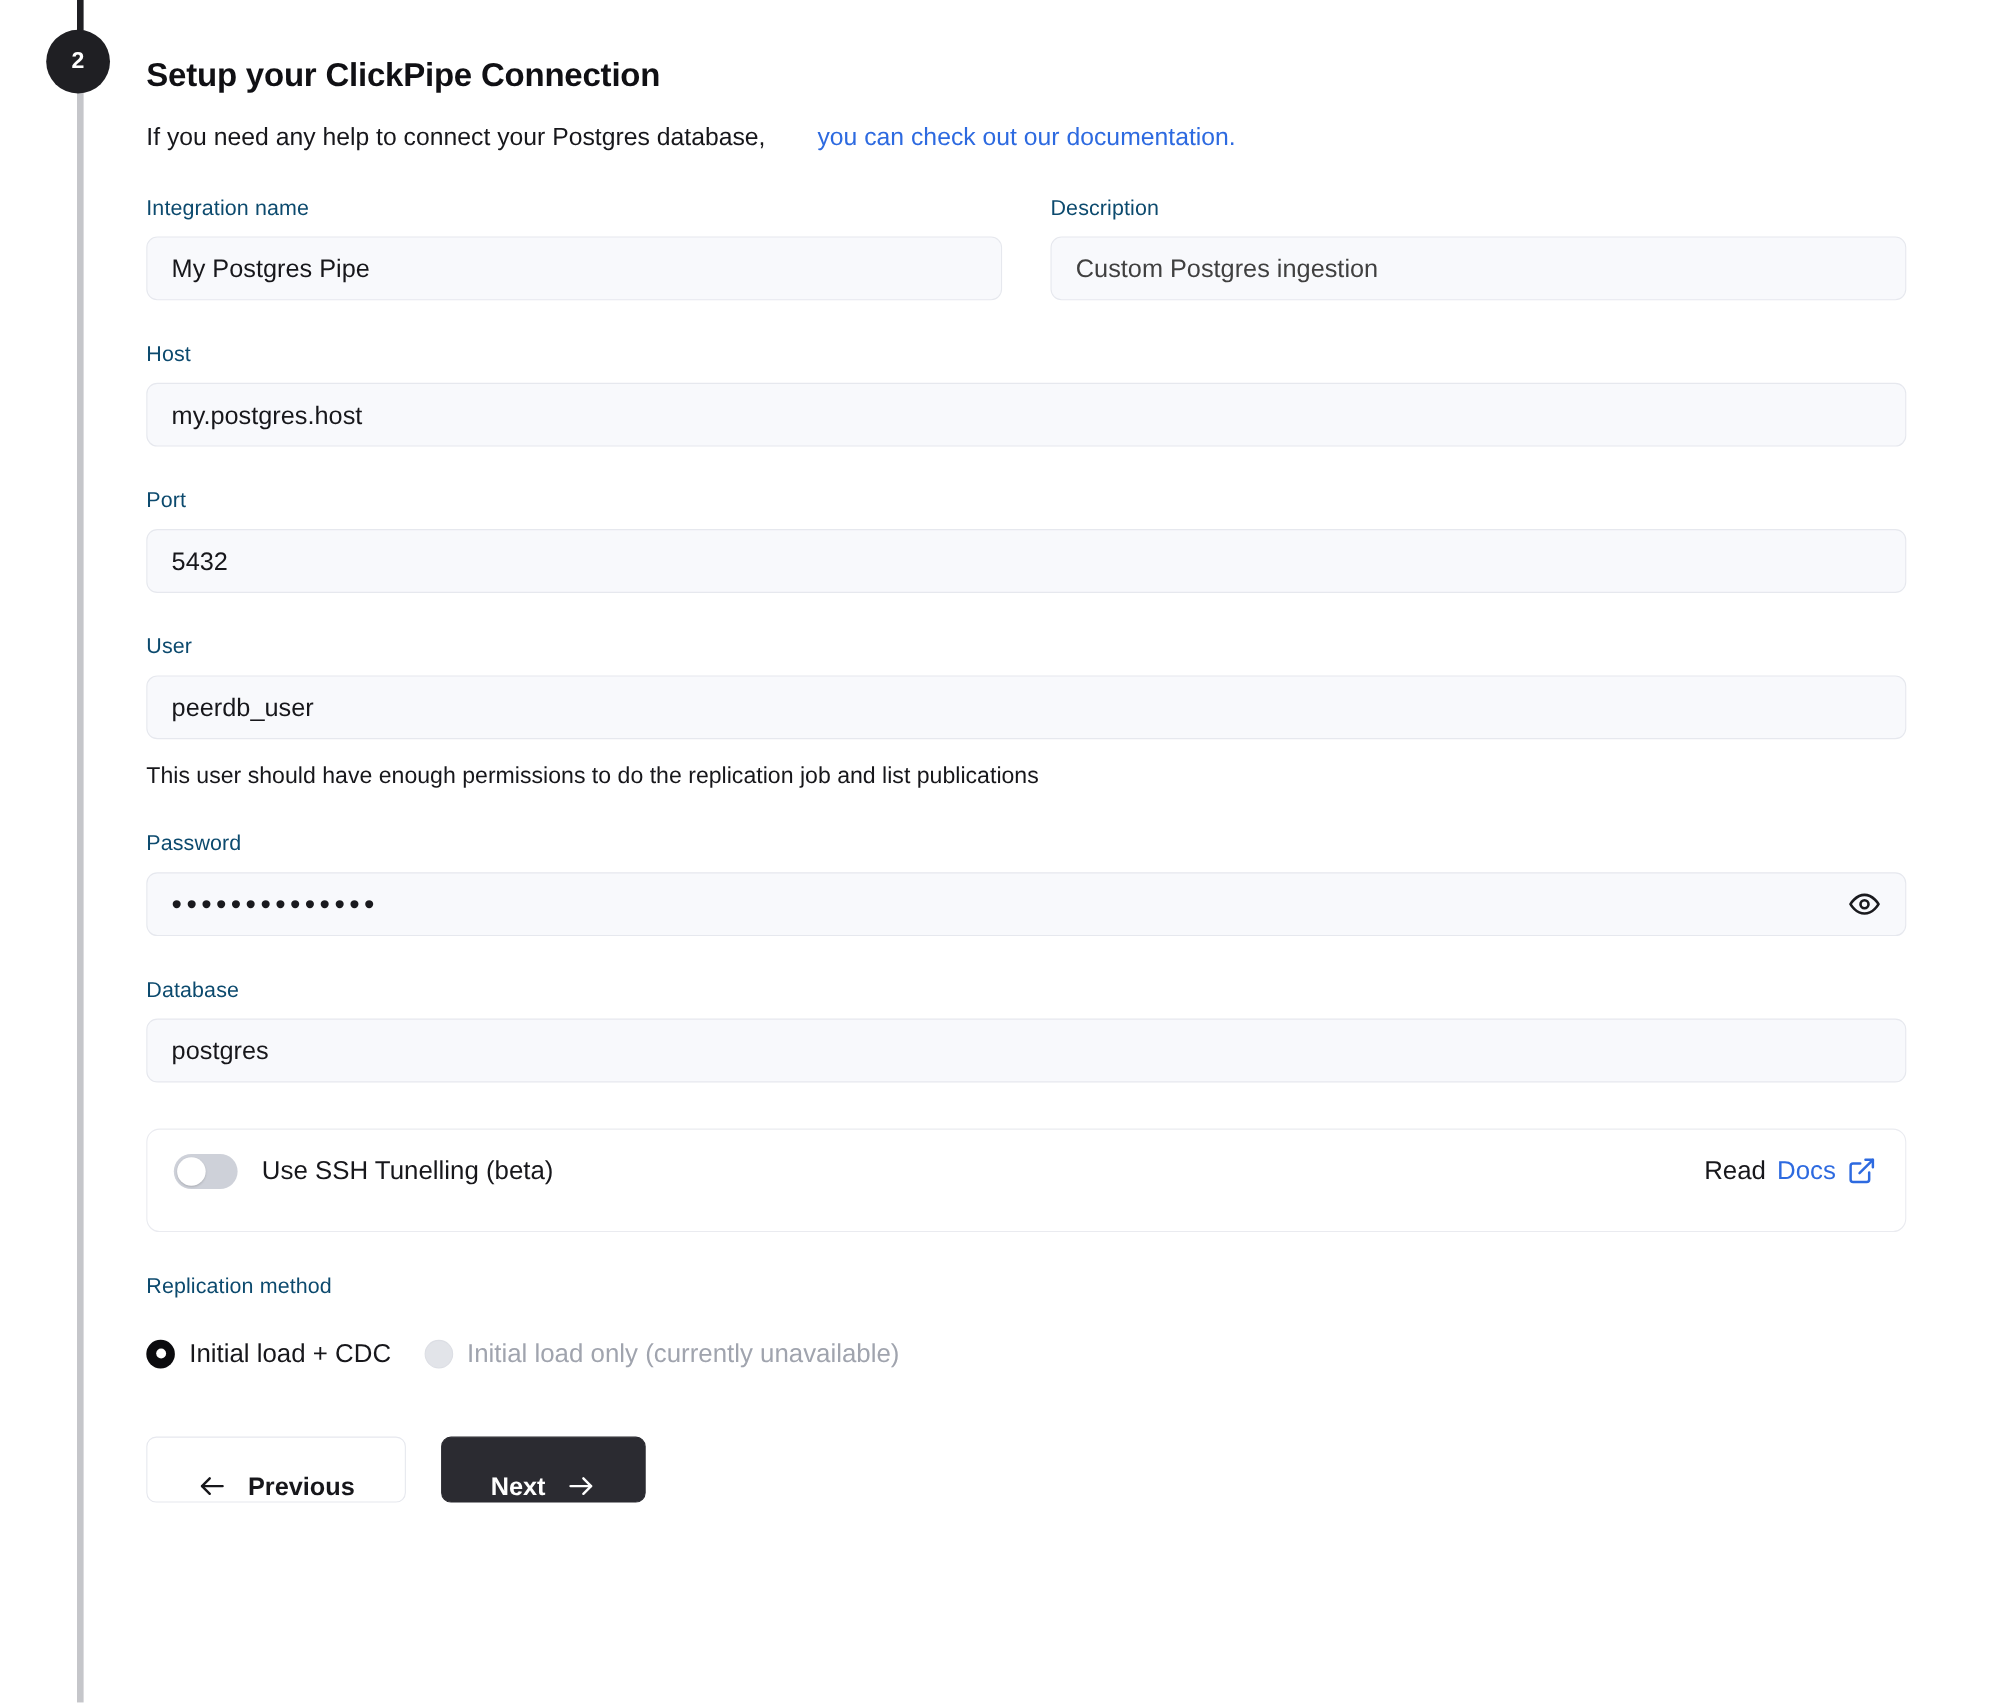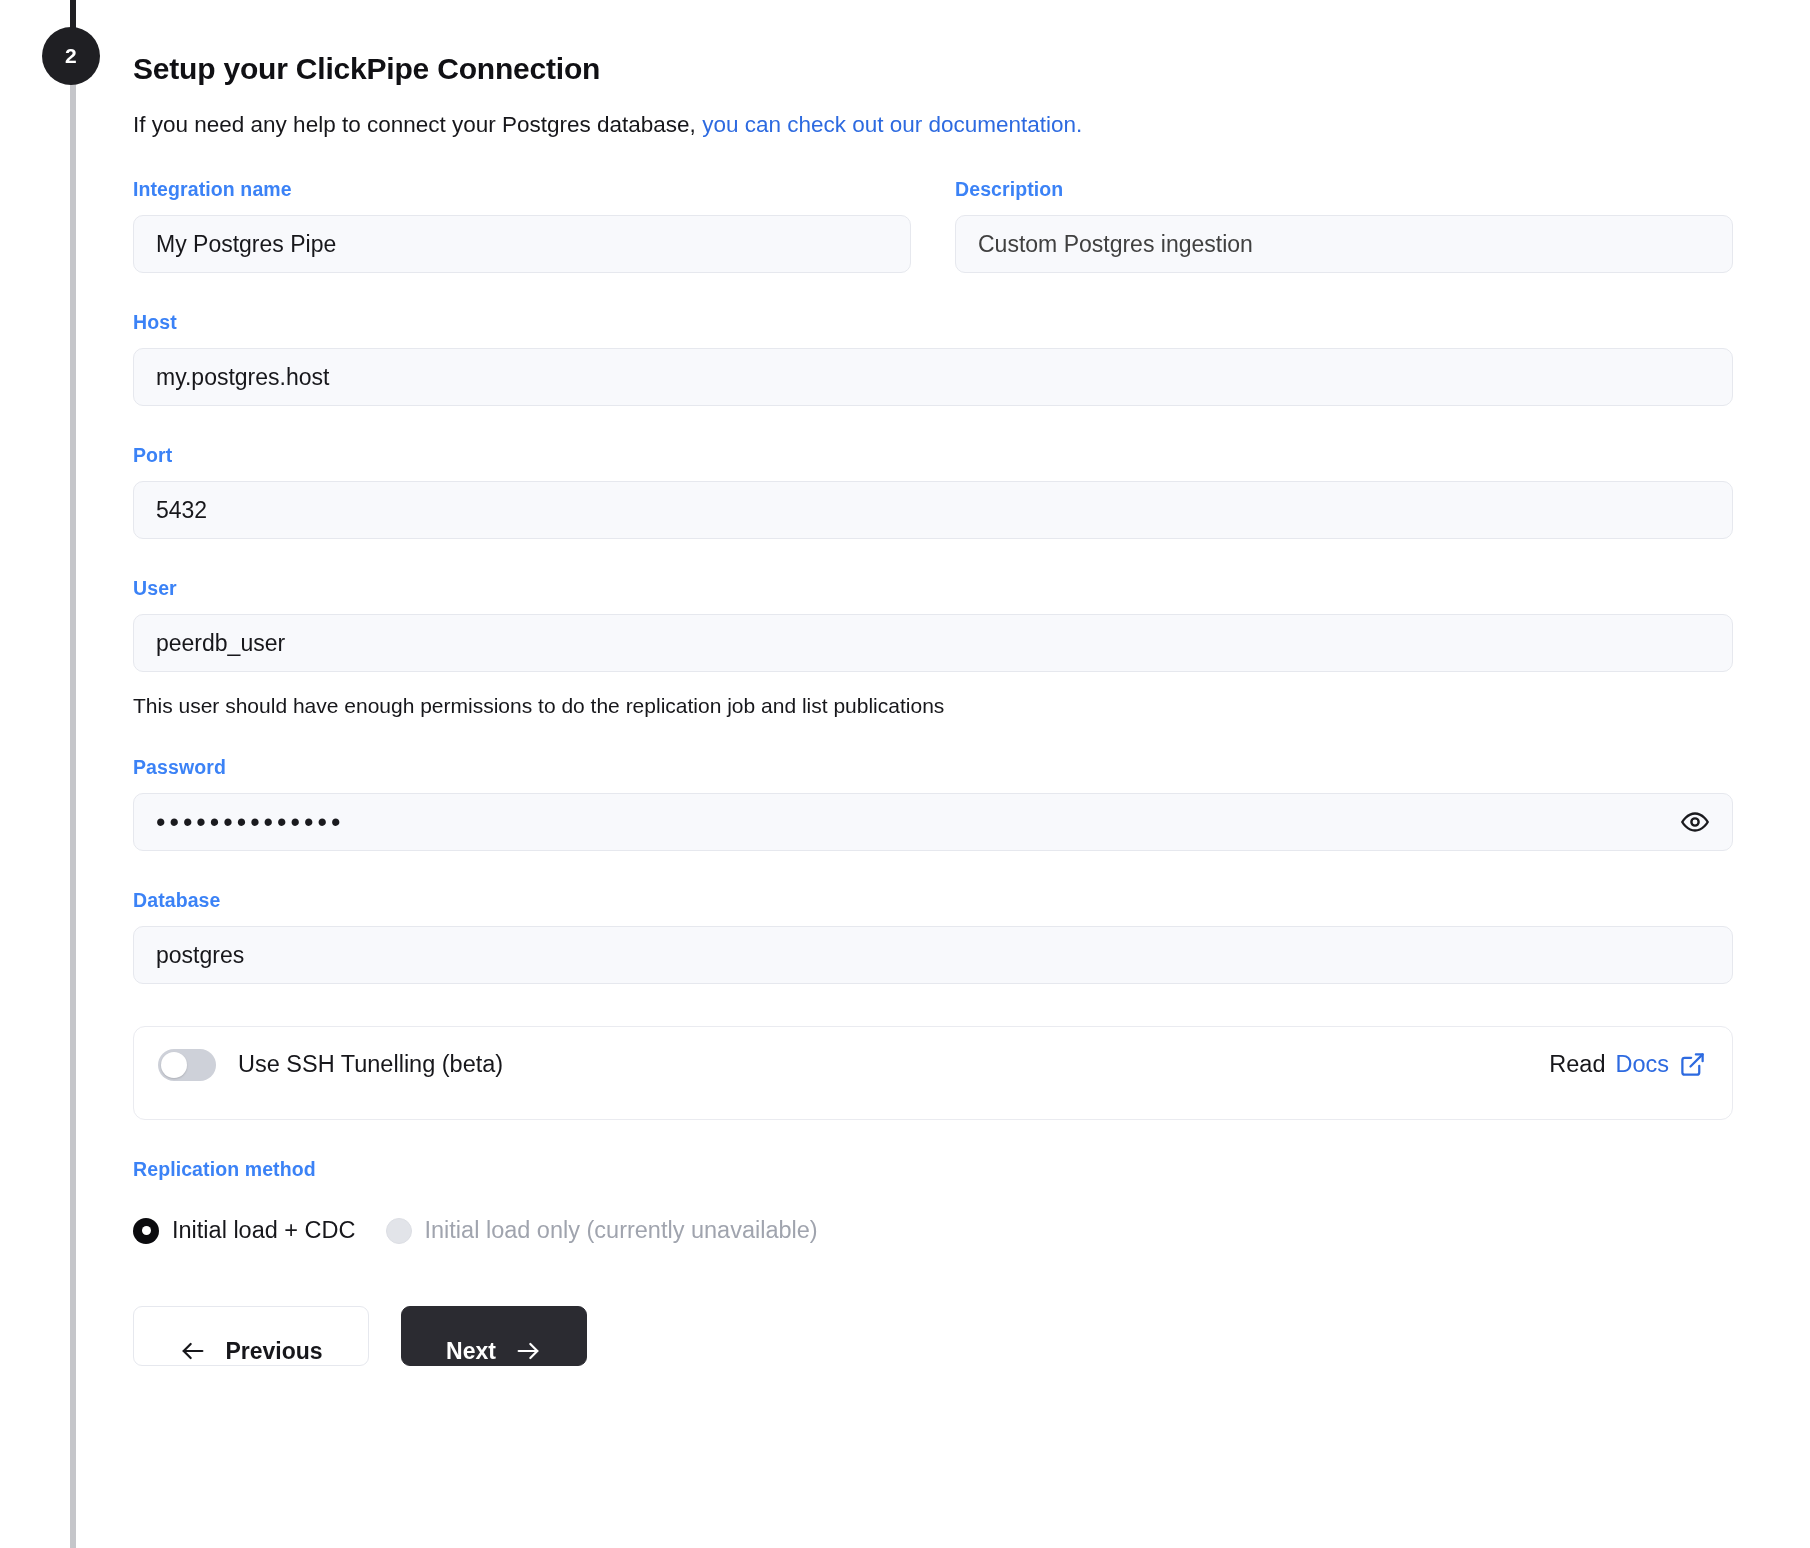--- a/index.html
+++ b/index.html
@@ -35,24 +35,24 @@
 
   .title {
     margin-top: 36px;
     font-size: 30px; font-weight: 700; color: #101014;
     letter-spacing: -0.2px;
   }
   .subtitle {
     margin-top: 24px;
     font-size: 22.5px; color: #17171B; line-height: 1.35;
   }
-  .subtitle a { color: #2D6AE0; text-decoration: none; }
+  .subtitle a { color: #2D6AE0; text-decoration: none; margin-left: 41px; }
 
   .field-label {
-    font-size: 19.5px; color: #3b82f6; font-weight: 700;
+    font-size: 19.5px; color: #0c4a6e; font-weight: 400;
     margin-top: 38px; margin-bottom: 14px;
     letter-spacing: .1px;
   }
 
   .input {
     width: 1600px; height: 58px;
     background: #F8F9FC;
     border: 1.6px solid #E6E8EE;
     border-radius: 10px;
     display: flex; align-items: center;

